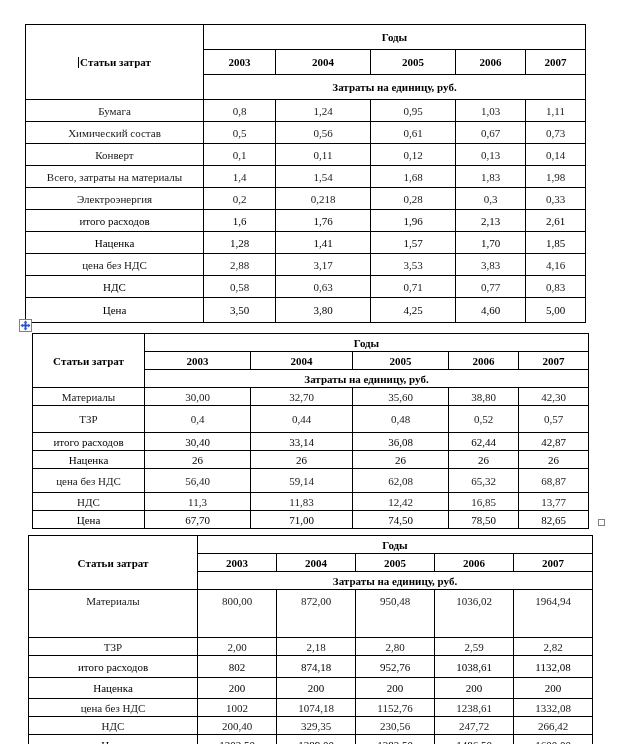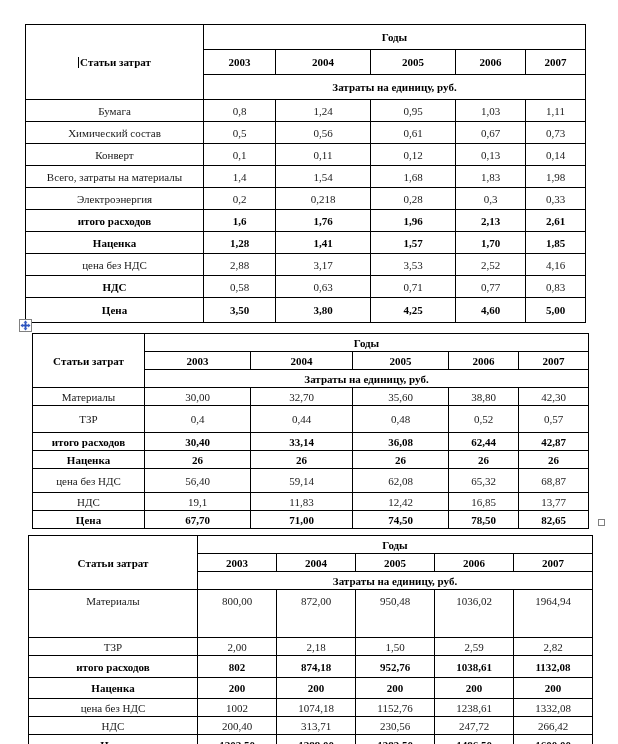--- a/index.html
+++ b/index.html
@@ -31,21 +31,21 @@
   }
   table.doc-table td {
     border: 1px solid #000000;
     text-align: center;
     vertical-align: middle;
     padding: 0 2px;
     font-family: "Liberation Serif", "DejaVu Serif", serif;
     color: #1a1a1a;
   }
   table.doc-table td.b {
-    font-weight: bold;
+    font-weight: normal;
     color: #000000;
   }
   table.doc-table td.hdr {
     font-weight: bold;
     color: #000000;
   }
 
   
   #table1 {
     left: 25px;
@@ -211,21 +211,21 @@
         <td class="b">1,41</td>
         <td class="b">1,57</td>
         <td class="b">1,70</td>
         <td class="b">1,85</td>
       </tr>
       <tr>
         <td>цена без НДС</td>
         <td>2,88</td>
         <td>3,17</td>
         <td>3,53</td>
-        <td>2,52</td>
+        <td>3,83</td>
         <td>4,16</td>
       </tr>
       <tr>
         <td class="b">НДС</td>
         <td>0,58</td>
         <td>0,63</td>
         <td>0,71</td>
         <td>0,77</td>
         <td>0,83</td>
       </tr>
@@ -313,21 +313,21 @@
       <tr>
         <td style="height:23px">цена без НДС</td>
         <td style="height:23px">56,40</td>
         <td style="height:23px">59,14</td>
         <td style="height:23px">62,08</td>
         <td style="height:23px">65,32</td>
         <td style="height:23px">68,87</td>
       </tr>
       <tr>
         <td>НДС</td>
-        <td>19,1</td>
+        <td>11,3</td>
         <td>11,83</td>
         <td>12,42</td>
         <td>16,85</td>
         <td>13,77</td>
       </tr>
       <tr>
         <td class="b">Цена</td>
         <td class="b">67,70</td>
         <td class="b">71,00</td>
         <td class="b">74,50</td>
@@ -369,21 +369,21 @@
         <td style="height:42px;vertical-align:top;padding-top:5px">800,00</td>
         <td style="height:42px;vertical-align:top;padding-top:5px">872,00</td>
         <td style="height:42px;vertical-align:top;padding-top:5px">950,48</td>
         <td style="height:42px;vertical-align:top;padding-top:5px">1036,02</td>
         <td style="height:42px;vertical-align:top;padding-top:5px">1964,94</td>
       </tr>
       <tr>
         <td>ТЗР</td>
         <td>2,00</td>
         <td>2,18</td>
-        <td>1,50</td>
+        <td>2,80</td>
         <td>2,59</td>
         <td>2,82</td>
       </tr>
       <tr>
         <td class="b" style="height:21px">итого расходов</td>
         <td class="b" style="height:21px">802</td>
         <td class="b" style="height:21px">874,18</td>
         <td class="b" style="height:21px">952,76</td>
         <td class="b" style="height:21px">1038,61</td>
         <td class="b" style="height:21px">1132,08</td>
@@ -400,21 +400,21 @@
         <td>цена без НДС</td>
         <td>1002</td>
         <td>1074,18</td>
         <td>1152,76</td>
         <td>1238,61</td>
         <td>1332,08</td>
       </tr>
       <tr>
         <td>НДС</td>
         <td>200,40</td>
-        <td>313,71</td>
+        <td>329,35</td>
         <td>230,56</td>
         <td>247,72</td>
         <td>266,42</td>
       </tr>
       <tr>
         <td class="b" style="height:20px">Цена</td>
         <td class="b" style="height:20px">1202,50</td>
         <td class="b" style="height:20px">1289,00</td>
         <td class="b" style="height:20px">1383,50</td>
         <td class="b" style="height:20px">1486,50</td>

